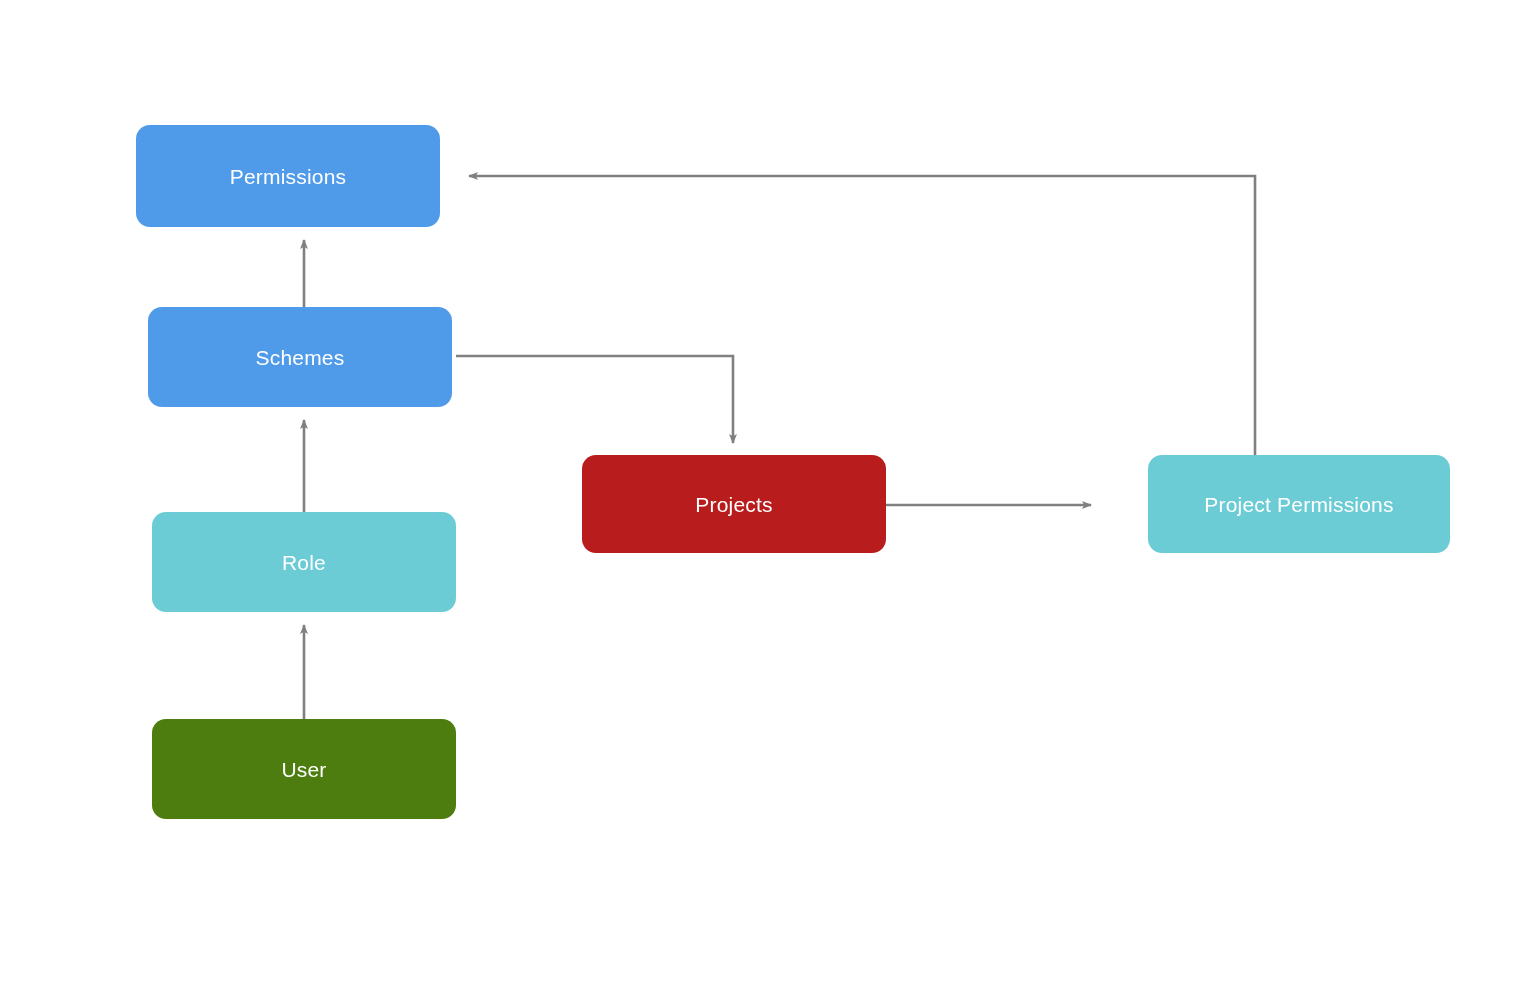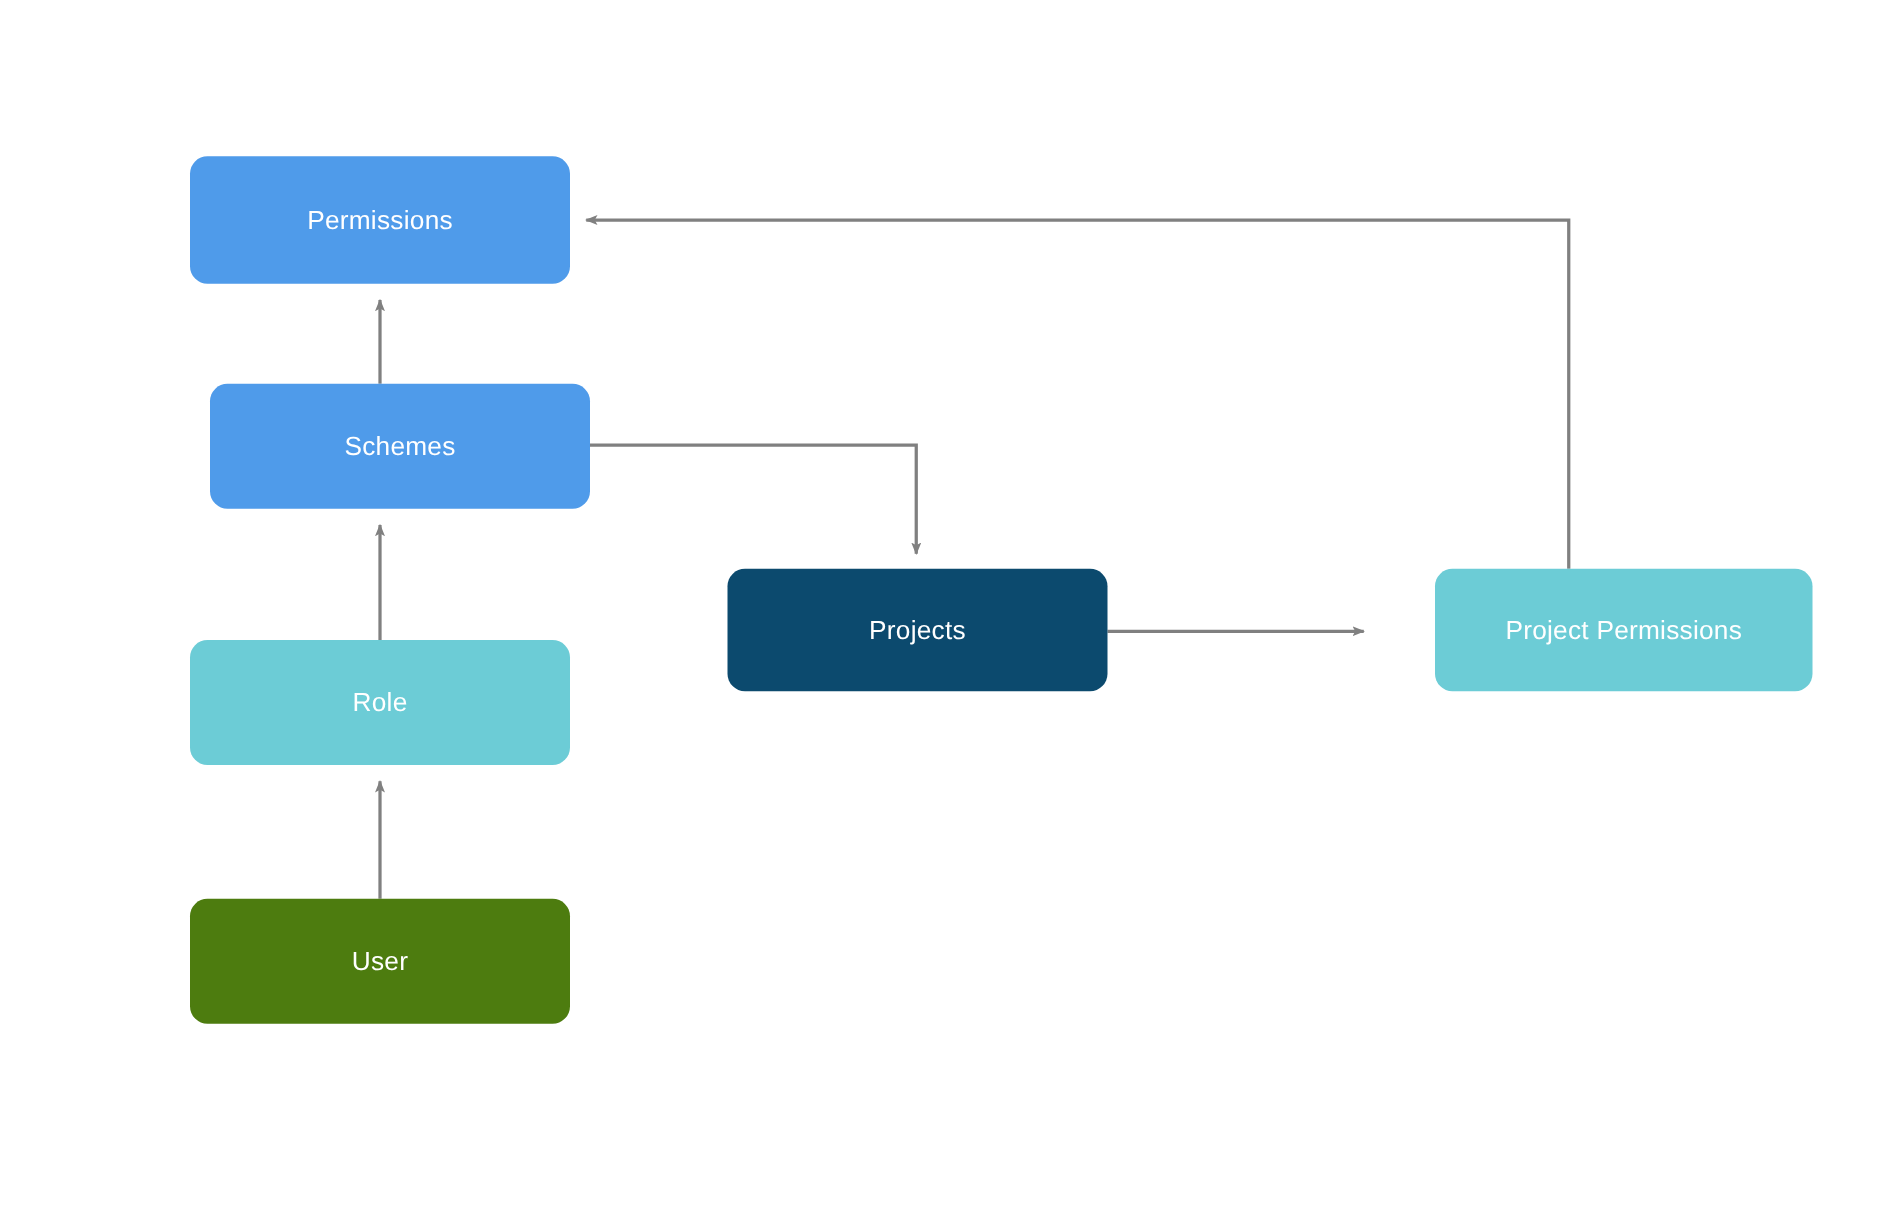--- a/index.html
+++ b/index.html
@@ -69,37 +69,37 @@
 
     <path class="edge-path" marker-end="url(#arrowhead)" d="M 304 307 L 304 240"></path>
 
     <path class="edge-path" marker-end="url(#arrowhead)" d="M 456 356 L 733 356 L 733 443"></path>
 
     <path class="edge-path" marker-end="url(#arrowhead)" d="M 886 505 L 1091 505"></path>
 
     <path class="edge-path" marker-end="url(#arrowhead)" d="M 1255 455 L 1255 176 L 469 176"></path>
   </svg>
 
-  <div class="node" style="left: 152px; top: 125px; width: 304px; height: 102px; background: rgb(79, 155, 234);">
+  <div class="node" style="left: 136px; top: 125px; width: 304px; height: 102px; background: rgb(79, 155, 234);">
     <span class="node-label">Permissions</span>
   </div>
 
-  <div class="node" style="left: 168px; top: 307px; width: 304px; height: 100px; background: rgb(79, 155, 234);">
+  <div class="node" style="left: 148px; top: 307px; width: 304px; height: 100px; background: rgb(79, 155, 234);">
     <span class="node-label">Schemes</span>
   </div>
 
   <div class="node" style="left: 152px; top: 512px; width: 304px; height: 100px; background: rgb(108, 204, 214);">
     <span class="node-label">Role</span>
   </div>
 
   <div class="node" style="left: 152px; top: 719px; width: 304px; height: 100px; background: #4d7c0f;">
     <span class="node-label">User</span>
   </div>
 
-  <div class="node" style="left: 582px; top: 455px; width: 304px; height: 98px; background: #0c4a6e;">
+  <div class="node" style="left: 582px; top: 455px; width: 304px; height: 98px; background: #b91c1c;">
     <span class="node-label">Projects</span>
   </div>
 
   <div class="node" style="left: 1104px; top: 455px; width: 302px; height: 98px; background: rgb(108, 204, 214); margin-left: 44px;">
     <span class="node-label">Project Permissions</span>
   </div>
 
 </div>
 
 </body></html>

